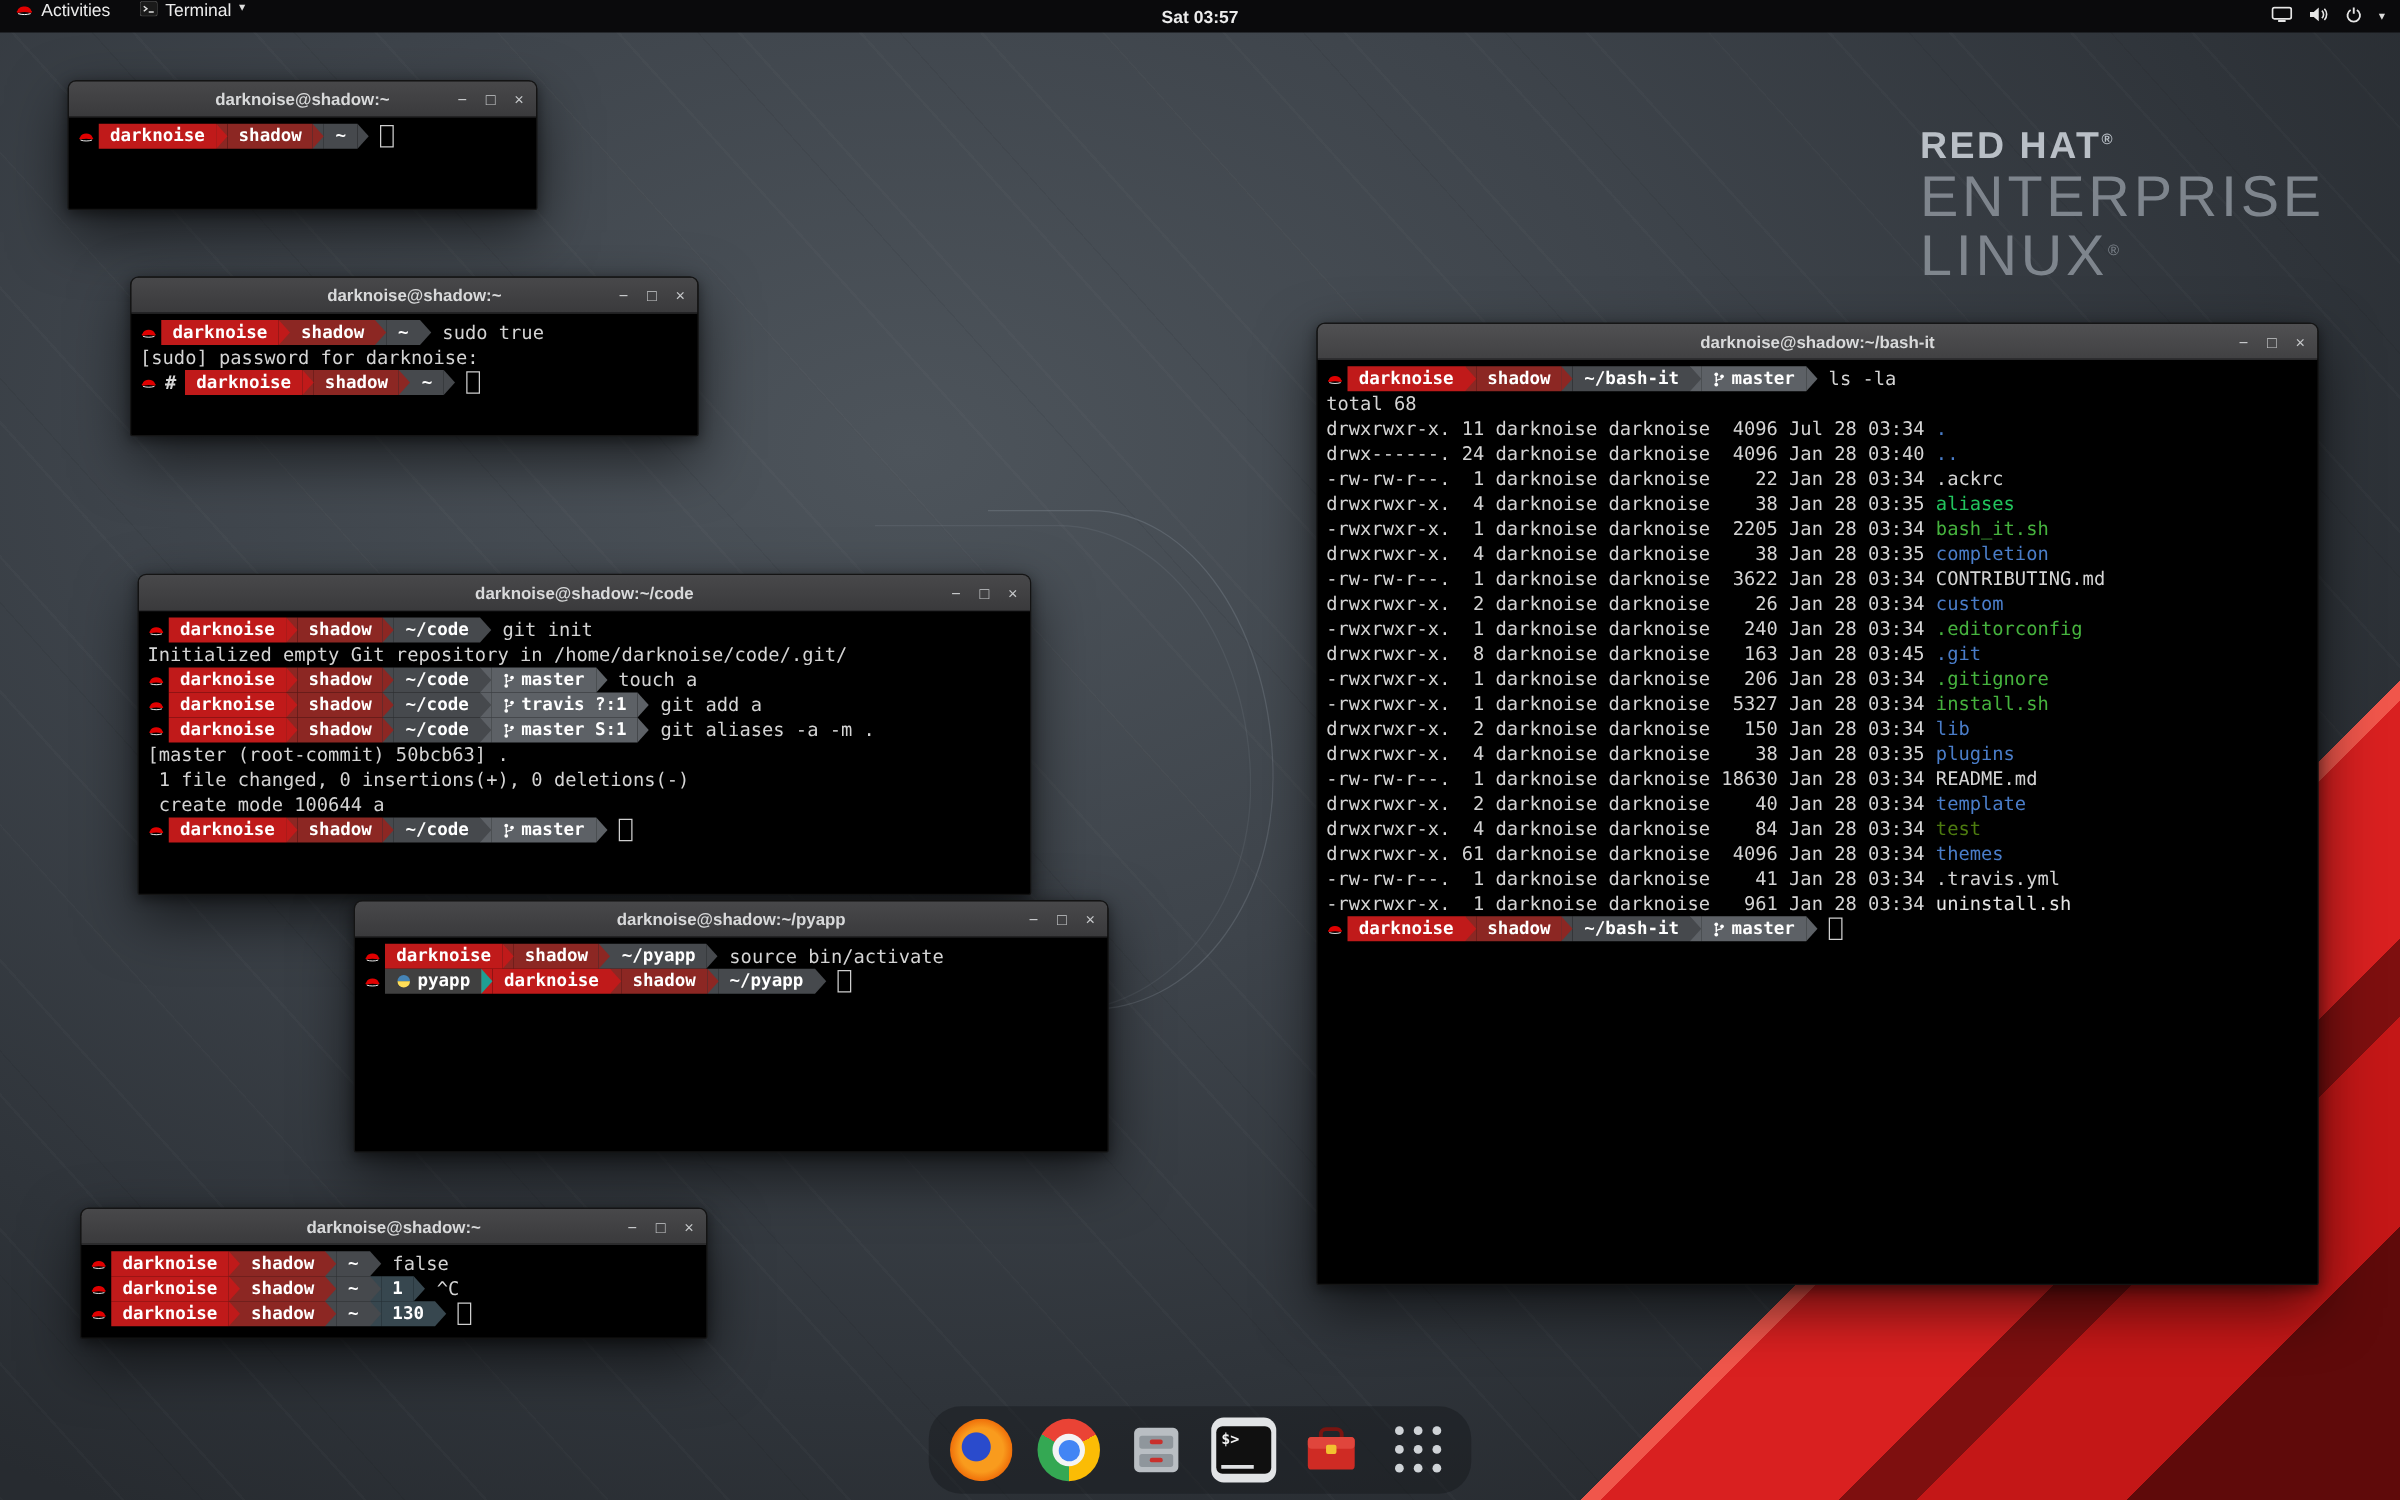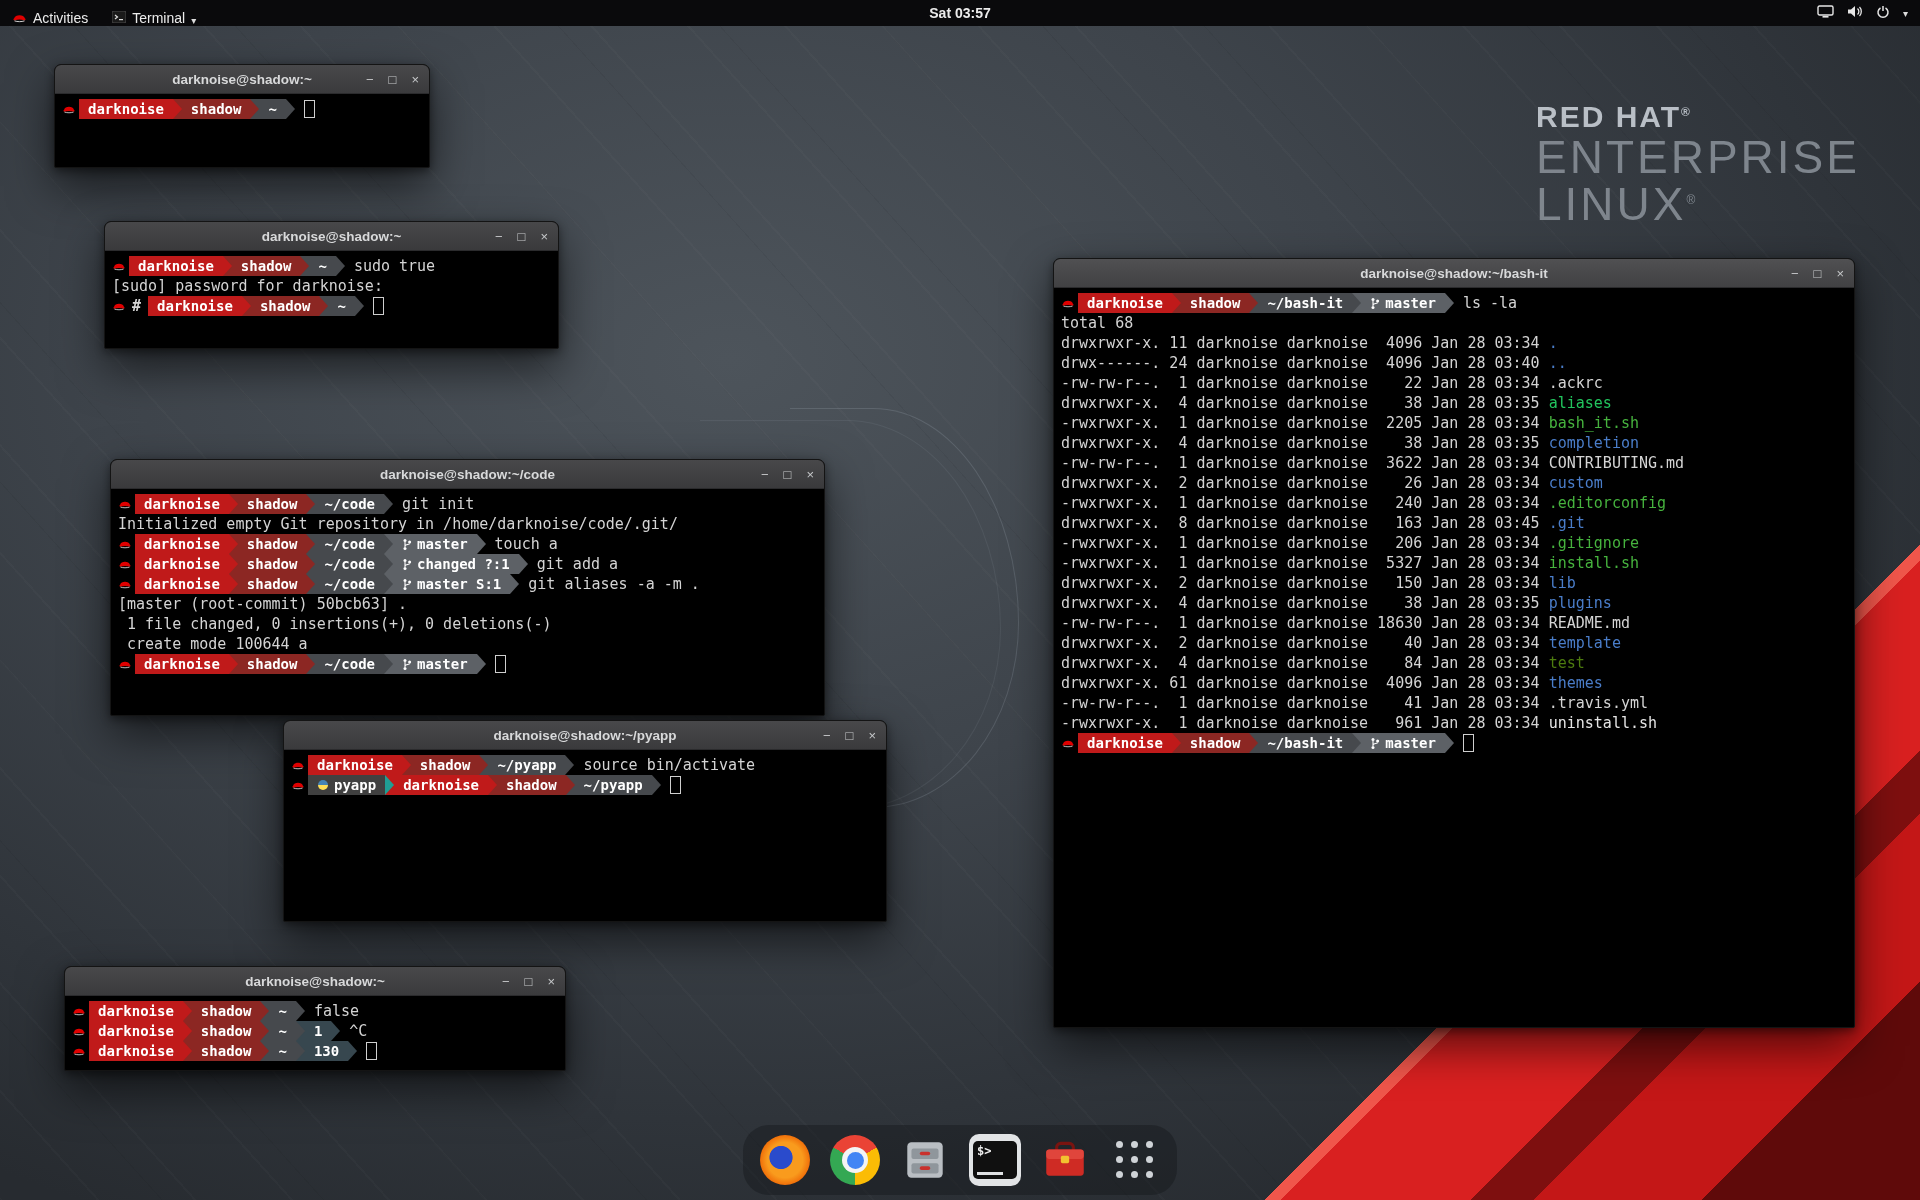--- a/index.html
+++ b/index.html
@@ -14,21 +14,21 @@
   .curve1{left:790px;top:408px;width:228px;height:398px;border-radius:0 150px 150px 0 / 0 220px 190px 0;}
   .curve2{left:700px;top:420px;width:300px;height:388px;border:1px solid rgba(200,210,220,0.08);border-left:none;border-radius:0 170px 170px 0 / 0 230px 200px 0;}
   
   .stripes{position:absolute;inset:0;pointer-events:none;
     background:linear-gradient(135deg, transparent 0 79%, #f0564b 79% 79.5%, #d92020 79.5% 85.6%,
       #7e0f0f 85.6% 87.6%, #c41717 87.6% 93%, #5f0a0a 93% 100%);}
   
   .topbar{position:absolute;top:0;left:0;right:0;height:26px;background:#0a0a0c;display:flex;align-items:center;
     color:#ececec;font-size:14px;z-index:60;}
   .tb-left{display:flex;height:100%;}
-  .tb-item{display:flex;align-items:flex-end;gap:6px;padding:0 12px;}
+  .tb-item{display:flex;align-items:flex-start;gap:6px;padding:0 12px;}
   .tb-clock{position:absolute;left:50%;transform:translateX(-50%);font-weight:600;}
   .tb-right{margin-left:auto;display:flex;align-items:center;gap:13px;padding:0 12px;}
   .tb-caret{font-size:10px;color:#dcdcdc;}
   
   .brand{position:absolute;left:1536px;top:100px;pointer-events:none;}
   .brand-rh{font-size:30px;font-weight:bold;color:#b9bfc6;letter-spacing:2px;}
   .brand-line{font-size:46px;color:#878e96;letter-spacing:3px;line-height:1.02;font-weight:400;opacity:.9;}
   .reg{font-size:12px;vertical-align:super;}
   
   .window{position:absolute;background:#000;border-radius:7px 7px 2px 2px;z-index:10;overflow:hidden;
@@ -182,21 +182,21 @@
               <path d="M3 4 V9 M3 8 C3 6 7.6 7 7.6 5.5" stroke="#fff" stroke-width="1.1" fill="none"></path>
             </svg><span>master</span></span><span class="arrow" style="border-left-color: rgb(93, 97, 102); background: transparent;"></span><span class="cmd">touch a</span></div>
         <div class="trow prompt"><span class="hat"><svg width="14" height="10" viewBox="0 0 15 11">
               <path d="M2 6.5 C3 2 12 2 13 6.5 C14.2 7 13.6 8.6 12 8.2 C9 7.4 6 7.4 3 8.2 C1.4 8.6 0.8 7 2 6.5Z" fill="#e00000"></path>
               <path d="M2.5 8.9 C5.5 9.9 9.5 9.9 12.5 8.9" stroke="#fff" stroke-width="0.8" fill="none"></path>
             </svg></span><span class="seg" style="background: rgb(192, 26, 26);"><span>darknoise</span></span><span class="arrow" style="border-left-color: rgb(192, 26, 26); background: rgb(140, 39, 35);"></span><span class="seg" style="background: rgb(140, 39, 35);"><span>shadow</span></span><span class="arrow" style="border-left-color: rgb(140, 39, 35); background: rgb(70, 73, 77);"></span><span class="seg" style="background: rgb(70, 73, 77);"><span>~/code</span></span><span class="arrow" style="border-left-color: rgb(70, 73, 77); background: rgb(93, 97, 102);"></span><span class="seg" style="background: rgb(93, 97, 102);"><svg width="10" height="13" viewBox="0 0 10 13">
               <circle cx="3" cy="2.4" r="1.5" fill="#fff"></circle>
               <circle cx="3" cy="10.6" r="1.5" fill="#fff"></circle>
               <circle cx="7.6" cy="4" r="1.5" fill="#fff"></circle>
               <path d="M3 4 V9 M3 8 C3 6 7.6 7 7.6 5.5" stroke="#fff" stroke-width="1.1" fill="none"></path>
-            </svg><span>changed ?:1</span></span><span class="arrow" style="border-left-color: rgb(93, 97, 102); background: transparent;"></span><span class="cmd">git add a</span></div>
+            </svg><span>travis ?:1</span></span><span class="arrow" style="border-left-color: rgb(93, 97, 102); background: transparent;"></span><span class="cmd">git add a</span></div>
         <div class="trow prompt"><span class="hat"><svg width="14" height="10" viewBox="0 0 15 11">
               <path d="M2 6.5 C3 2 12 2 13 6.5 C14.2 7 13.6 8.6 12 8.2 C9 7.4 6 7.4 3 8.2 C1.4 8.6 0.8 7 2 6.5Z" fill="#e00000"></path>
               <path d="M2.5 8.9 C5.5 9.9 9.5 9.9 12.5 8.9" stroke="#fff" stroke-width="0.8" fill="none"></path>
             </svg></span><span class="seg" style="background: rgb(192, 26, 26);"><span>darknoise</span></span><span class="arrow" style="border-left-color: rgb(192, 26, 26); background: rgb(140, 39, 35);"></span><span class="seg" style="background: rgb(140, 39, 35);"><span>shadow</span></span><span class="arrow" style="border-left-color: rgb(140, 39, 35); background: rgb(70, 73, 77);"></span><span class="seg" style="background: rgb(70, 73, 77);"><span>~/code</span></span><span class="arrow" style="border-left-color: rgb(70, 73, 77); background: rgb(93, 97, 102);"></span><span class="seg" style="background: rgb(93, 97, 102);"><svg width="10" height="13" viewBox="0 0 10 13">
               <circle cx="3" cy="2.4" r="1.5" fill="#fff"></circle>
               <circle cx="3" cy="10.6" r="1.5" fill="#fff"></circle>
               <circle cx="7.6" cy="4" r="1.5" fill="#fff"></circle>
               <path d="M3 4 V9 M3 8 C3 6 7.6 7 7.6 5.5" stroke="#fff" stroke-width="1.1" fill="none"></path>
             </svg><span>master S:1</span></span><span class="arrow" style="border-left-color: rgb(93, 97, 102); background: transparent;"></span><span class="cmd">git aliases -a -m .</span></div>
         <div class="trow">[master (root-commit) 50bcb63] .</div>
@@ -276,21 +276,21 @@
         <div class="trow prompt"><span class="hat"><svg width="14" height="10" viewBox="0 0 15 11">
               <path d="M2 6.5 C3 2 12 2 13 6.5 C14.2 7 13.6 8.6 12 8.2 C9 7.4 6 7.4 3 8.2 C1.4 8.6 0.8 7 2 6.5Z" fill="#e00000"></path>
               <path d="M2.5 8.9 C5.5 9.9 9.5 9.9 12.5 8.9" stroke="#fff" stroke-width="0.8" fill="none"></path>
             </svg></span><span class="seg" style="background: rgb(192, 26, 26);"><span>darknoise</span></span><span class="arrow" style="border-left-color: rgb(192, 26, 26); background: rgb(140, 39, 35);"></span><span class="seg" style="background: rgb(140, 39, 35);"><span>shadow</span></span><span class="arrow" style="border-left-color: rgb(140, 39, 35); background: rgb(70, 73, 77);"></span><span class="seg" style="background: rgb(70, 73, 77);"><span>~/bash-it</span></span><span class="arrow" style="border-left-color: rgb(70, 73, 77); background: rgb(93, 97, 102);"></span><span class="seg" style="background: rgb(93, 97, 102);"><svg width="10" height="13" viewBox="0 0 10 13">
               <circle cx="3" cy="2.4" r="1.5" fill="#fff"></circle>
               <circle cx="3" cy="10.6" r="1.5" fill="#fff"></circle>
               <circle cx="7.6" cy="4" r="1.5" fill="#fff"></circle>
               <path d="M3 4 V9 M3 8 C3 6 7.6 7 7.6 5.5" stroke="#fff" stroke-width="1.1" fill="none"></path>
             </svg><span>master</span></span><span class="arrow" style="border-left-color: rgb(93, 97, 102); background: transparent;"></span><span class="cmd">ls -la</span></div>
         <div class="trow">total 68</div>
-        <div class="trow"><span>drwxrwxr-x. 11 darknoise darknoise  4096 Jan 28 03:34 </span><span style="color: rgb(74, 125, 201);">.</span></div>
+        <div class="trow"><span>drwxrwxr-x. 11 darknoise darknoise  4096 Jul 28 03:34 </span><span style="color: rgb(74, 125, 201);">.</span></div>
         <div class="trow"><span>drwx------. 24 darknoise darknoise  4096 Jan 28 03:40 </span><span style="color: rgb(74, 125, 201);">..</span></div>
         <div class="trow"><span>-rw-rw-r--.  1 darknoise darknoise    22 Jan 28 03:34 </span><span>.ackrc</span></div>
         <div class="trow"><span>drwxrwxr-x.  4 darknoise darknoise    38 Jan 28 03:35 </span><span style="color: #22c55e;">aliases</span></div>
         <div class="trow"><span>-rwxrwxr-x.  1 darknoise darknoise  2205 Jan 28 03:34 </span><span style="color: rgb(70, 179, 62);">bash_it.sh</span></div>
         <div class="trow"><span>drwxrwxr-x.  4 darknoise darknoise    38 Jan 28 03:35 </span><span style="color: rgb(74, 125, 201);">completion</span></div>
         <div class="trow"><span>-rw-rw-r--.  1 darknoise darknoise  3622 Jan 28 03:34 </span><span>CONTRIBUTING.md</span></div>
         <div class="trow"><span>drwxrwxr-x.  2 darknoise darknoise    26 Jan 28 03:34 </span><span style="color: rgb(74, 125, 201);">custom</span></div>
         <div class="trow"><span>-rwxrwxr-x.  1 darknoise darknoise   240 Jan 28 03:34 </span><span style="color: rgb(70, 179, 62);">.editorconfig</span></div>
         <div class="trow"><span>drwxrwxr-x.  8 darknoise darknoise   163 Jan 28 03:45 </span><span style="color: rgb(74, 125, 201);">.git</span></div>
         <div class="trow"><span>-rwxrwxr-x.  1 darknoise darknoise   206 Jan 28 03:34 </span><span style="color: rgb(70, 179, 62); margin-top: 36px;">.gitignore</span></div>

